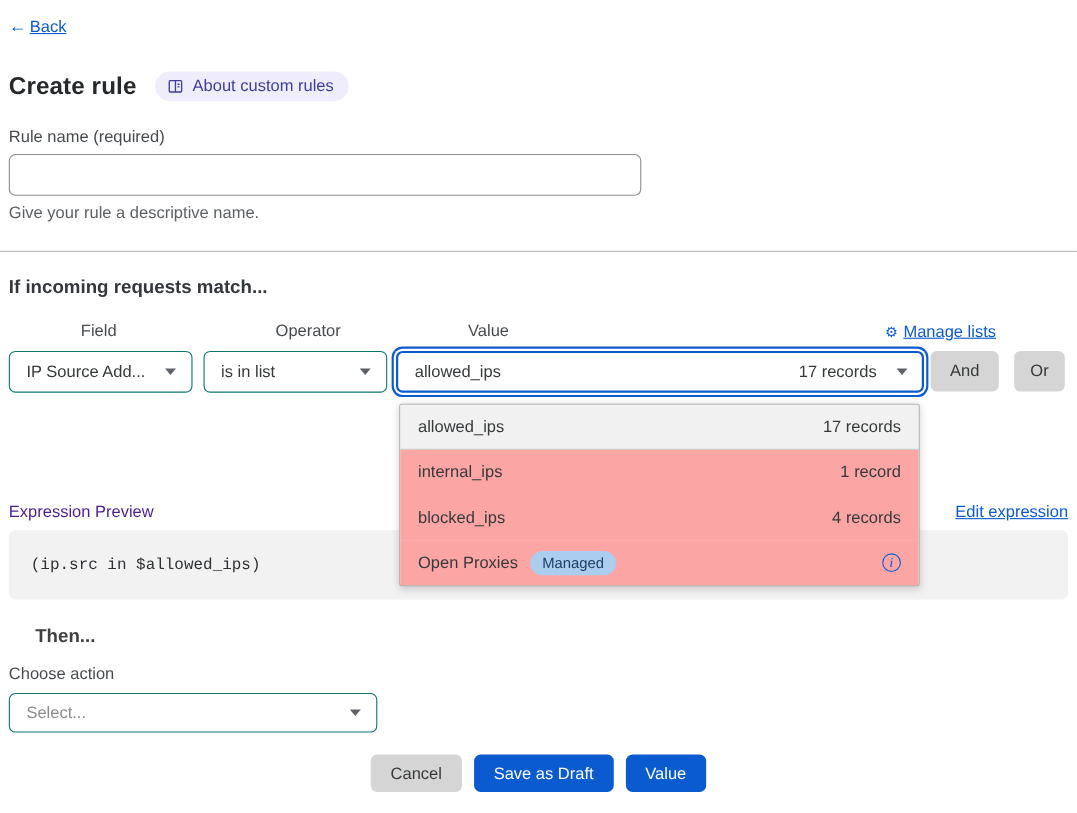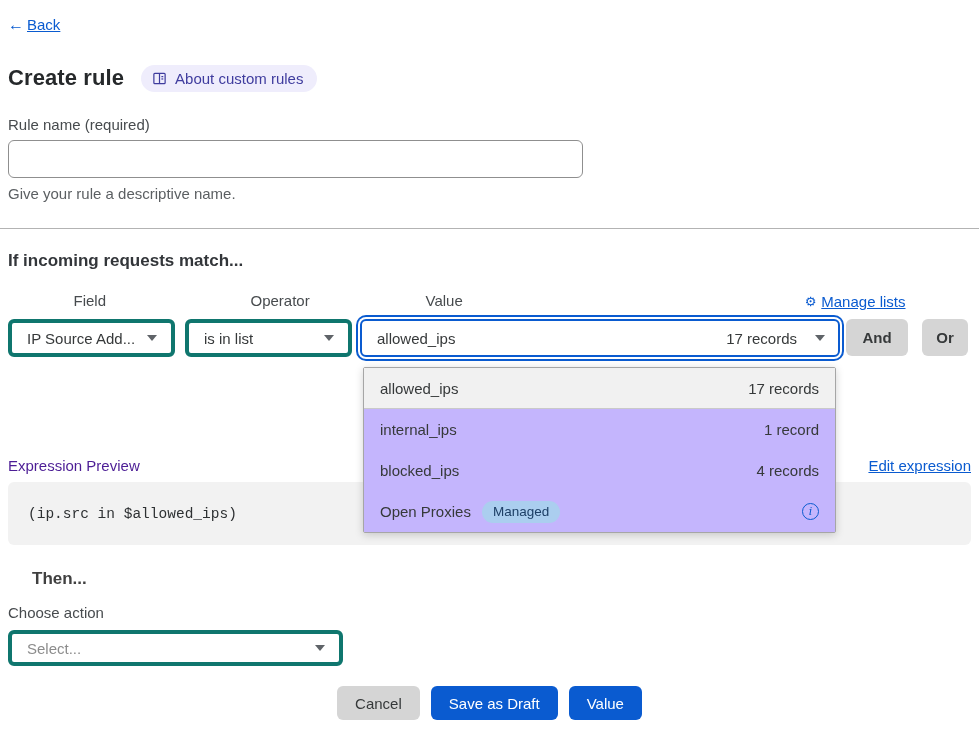--- a/index.html
+++ b/index.html
@@ -53,53 +53,53 @@
   .w-value { width: 480px; }
   .value-label-row { display: flex; justify-content: space-between; align-items: center; }
   .link { color: #0a5bd0; font-size: 15px; cursor: pointer; text-decoration: none; }
   .link .u { text-decoration: underline; }
   .manage-lists { display: inline-flex; align-items: center; gap: 5px; }
   .gear { font-size: 13px; line-height: 13px; color: #0a5bd0; }
 
   .controls-row { margin-top: 9px; display: flex; align-items: flex-start; }
   .select {
     height: 38px; background: #fff;
-    border: 4px solid #0f766e; border-radius: 6px;
+    border: 1px solid #0f766e; border-radius: 6px;
     display: flex; align-items: center; justify-content: space-between;
     padding: 0 14px 0 15px; font-size: 15px; color: #36393a; cursor: pointer;
   }
   .chev {
     width: 0; height: 0; flex: 0 0 auto;
     border-left: 5px solid transparent; border-right: 5px solid transparent;
     border-top: 6px solid #5f6368;
   }
   .value-wrap { position: relative; width: 480px; }
   .select.focused {
     border: 2px solid #0a5bd0;
     box-shadow: 0 0 0 2px #ffffff, 0 0 0 4px #0a5bd0;
     padding: 0 13px 0 15px;
   }
   .select .right-group { display: flex; align-items: center; gap: 18px; }
 
   .chip-btn {
     height: 37px; border: none; border-radius: 6px; background: #d5d5d5;
-    color: #36393a; font-size: 15px; font-family: inherit; cursor: pointer; font-weight: bold;
+    color: #36393a; font-size: 15px; font-family: inherit; cursor: pointer;
   }
   .and-btn { width: 62px; margin-left: 6px; }
   .or-btn  { width: 46px; margin-left: 14px; }
 
   
   .dropdown {
     position: absolute; top: calc(100% + 10px); left: 3px; width: 473px;
     background: #fff; border: 1px solid #a6a6a6; border-radius: 2px;
     box-shadow: 0 2px 8px rgba(0,0,0,.18); z-index: 20;
   }
   .dd-item {
     height: 41px; display: flex; align-items: center; justify-content: space-between;
-    padding: 0 16px; font-size: 15px; color: #36393a; cursor: pointer; background: #c4b5fd;
+    padding: 0 16px; font-size: 15px; color: #36393a; cursor: pointer; background: #fca5a5;
   }
   .dd-item.selected { background: #f1f1f1; border-bottom: 1px solid #c9c9c9; }
   .dd-left { display: inline-flex; align-items: center; }
   .managed-badge {
     margin-left: 11px; background: #abceef; color: #1d3f66;
     border-radius: 12px; padding: 3px 11px; font-size: 13.5px; line-height: 16px;
   }
   .info-icon {
     width: 17px; height: 17px; border: 1.5px solid #0a5bd0; border-radius: 50%;
     color: #0a5bd0; font-size: 11px; font-style: italic;

